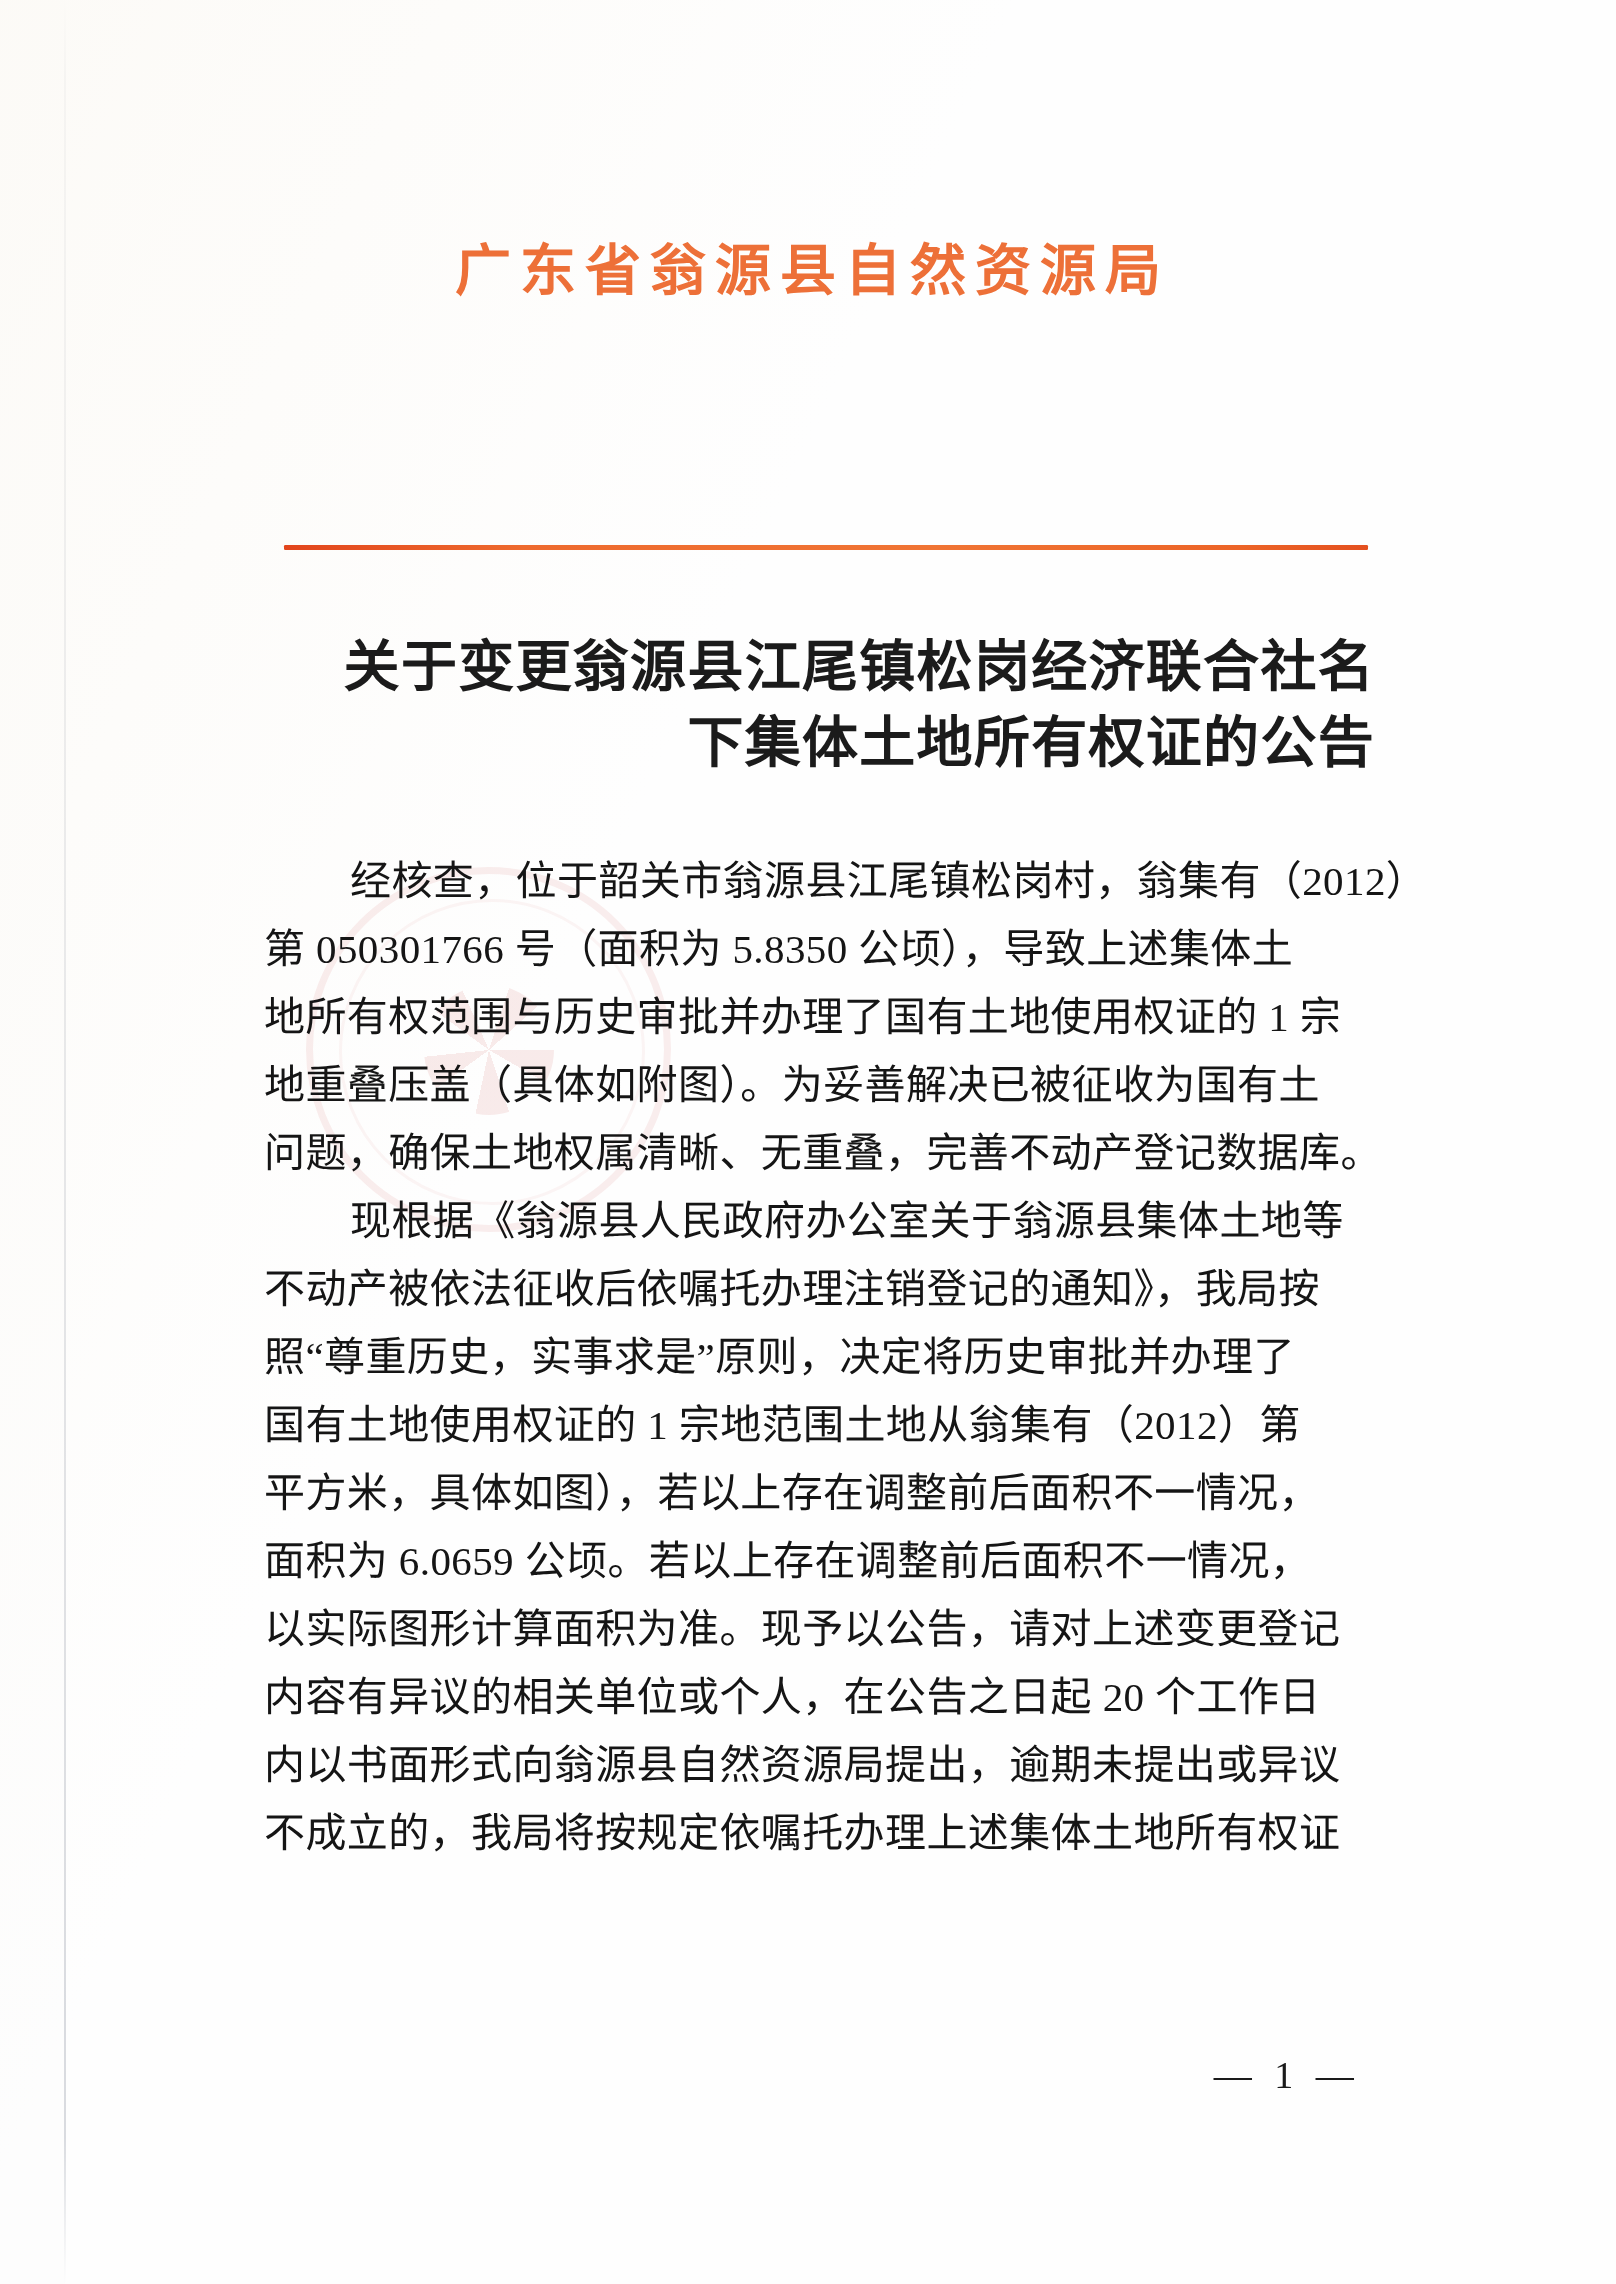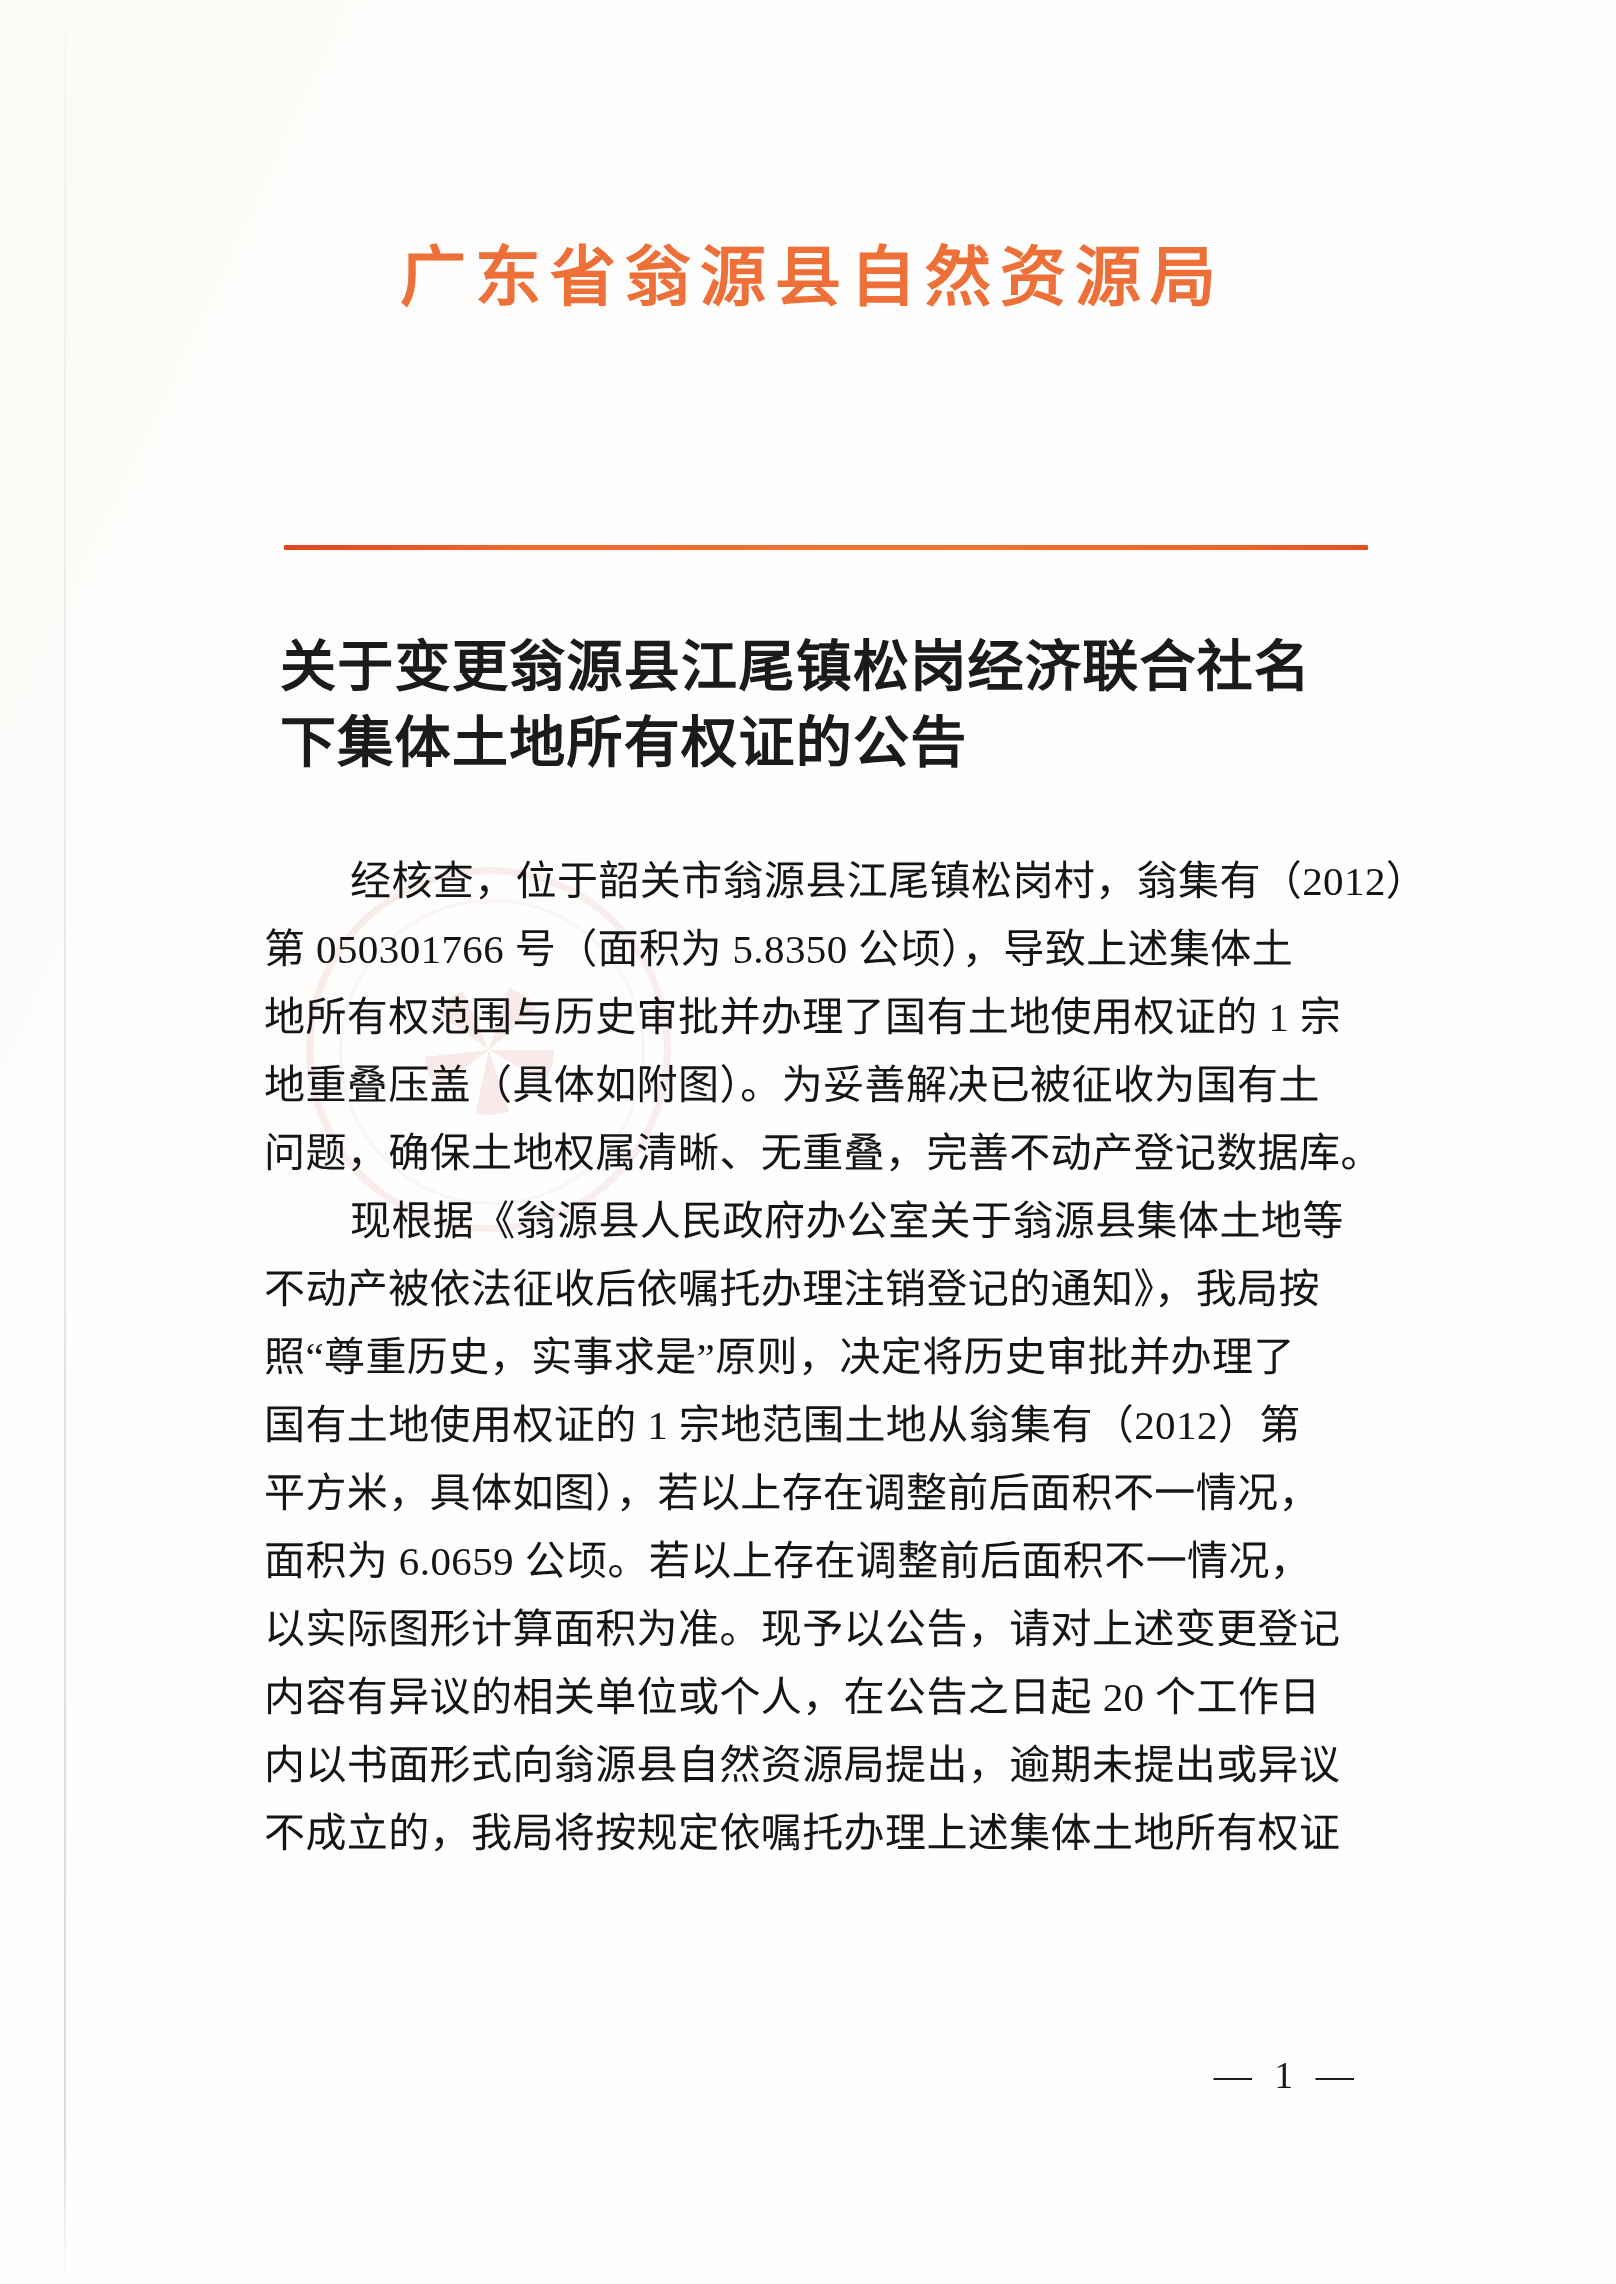--- a/index.html
+++ b/index.html
@@ -88,21 +88,21 @@
     position: absolute;
     left: 0;
     top: 235px;
     width: 1616px;
     text-align: center;
   }
   .masthead-title {
     display: inline-block;
     font-family: "Liberation Sans", "DejaVu Sans", sans-serif;
     font-weight: bold;
-    font-size: 66px;
+    font-size: 56px;
     letter-spacing: 9px;
     color: #ED7038;
     line-height: 1.28;
     white-space: nowrap;
     text-indent: 9px;
   }
 
   
   .header-rule {
     position: absolute;
@@ -113,21 +113,21 @@
     background: linear-gradient(to right, #E2451C 0%, #EE6A2E 22%, #F07434 60%, #EC6427 88%, #E4501F 100%);
     border-radius: 1.3px;
   }
 
   
   .doc-title {
     position: absolute;
     left: 280px;
     top: 629px;
     width: 1095px;
-    text-align: left;
+    text-align: right;
     font-family: "Liberation Sans", "DejaVu Sans", sans-serif;
     font-weight: bold;
     font-size: 56px;
     line-height: 1.36;
     letter-spacing: 1.3px;
     color: #1b1b1b;
   }
   .doc-title .tl {
     display: block;
     white-space: nowrap;

